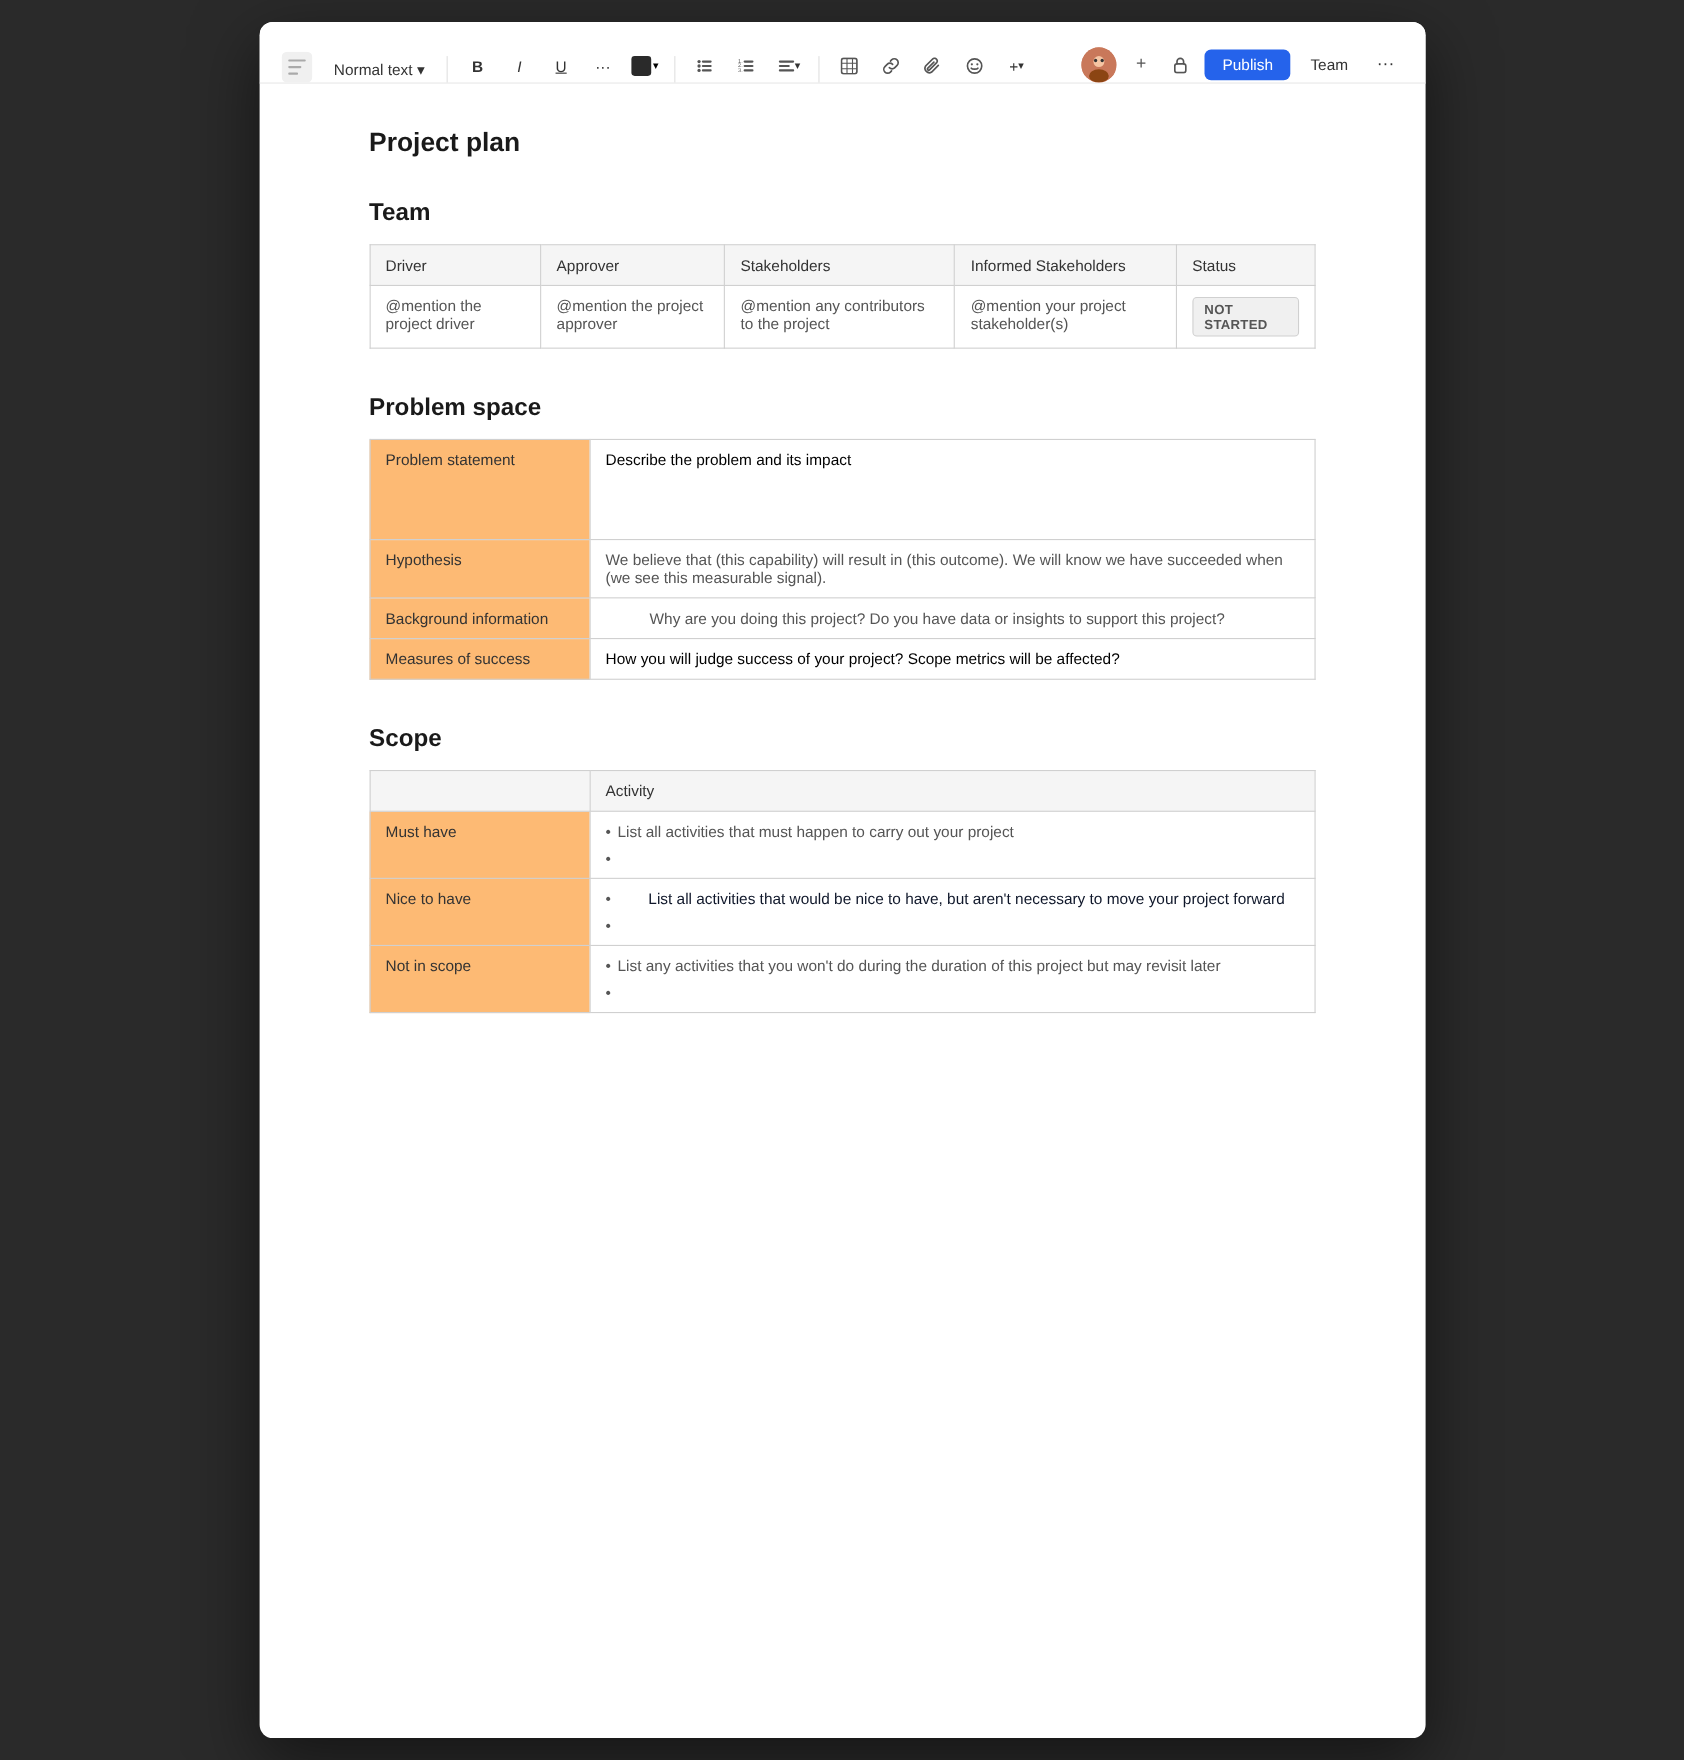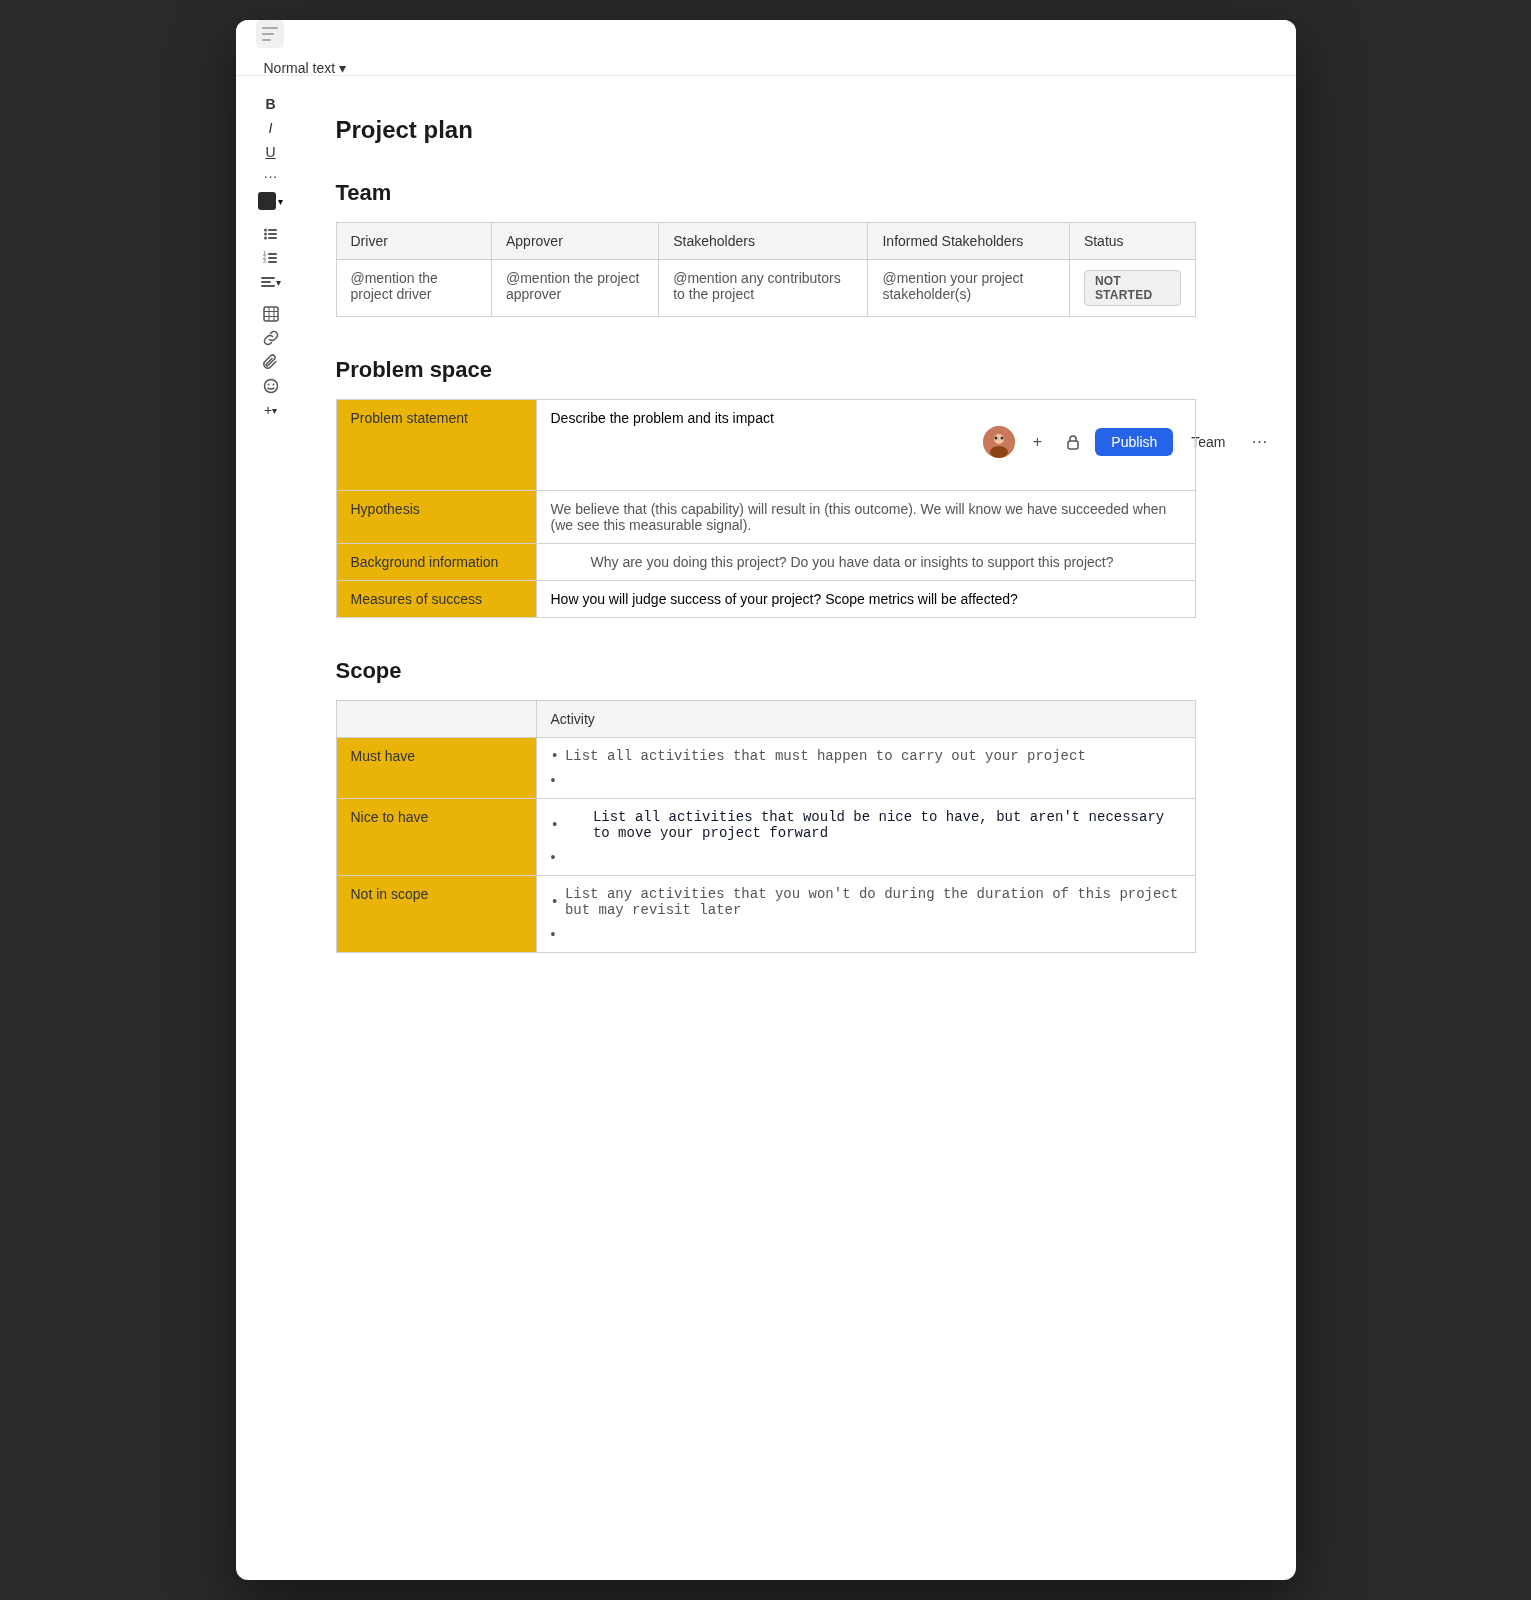--- a/index.html
+++ b/index.html
@@ -18,28 +18,27 @@
       width: 1060px;
       min-height: 1560px;
       box-shadow: 0 20px 60px rgba(0,0,0,0.5);
       overflow: hidden;
       display: flex;
       flex-direction: column;
     }
     
     .toolbar {
       display: flex;
-      align-items: flex-start;
+      align-items: flex-end;
       padding: 0 20px;
       height: 56px;
       border-bottom: 1px solid #e8e8e8;
       gap: 8px;
       background: #fff;
       flex-shrink: 0;
-      flex-direction: column;
     }
     .toolbar-logo {
       width: 28px;
       height: 28px;
       margin-right: 4px;
     }
     .text-style-btn {
       display: flex;
       align-items: center;
       gap: 4px;
@@ -197,21 +196,21 @@
       border: 1px solid #d0d0d0;
       margin-left: 35px;
     }
     .data-table td {
       padding: 10px 14px;
       border: 1px solid #d0d0d0;
       vertical-align: top;
       color: #555;
     }
     .data-table td.row-header {
-      background: #eab308;
+      background: #fdba74;
       font-weight: 500;
       color: #333;
       width: 200px;
     }
     .status-badge {
       display: inline-block;
       background: #f0f0f0;
       border: 1px solid #d0d0d0;
       border-radius: 4px;
       padding: 3px 10px;
@@ -231,21 +230,20 @@
     }
     .scope-table .activity-col {
       background: #f5f5f5;
     }
     .bullet-item {
       display: flex;
       align-items: center;
       gap: 6px;
       margin-bottom: 6px;
       color: #555;
-      font-family: Liberation Mono, monospace;
     }
     .bullet-item::before {
       content: '•';
       flex-shrink: 0;
       margin-top: 0;
     }
     .bullet-empty {
       display: flex;
       align-items: flex-start;
       gap: 6px;

